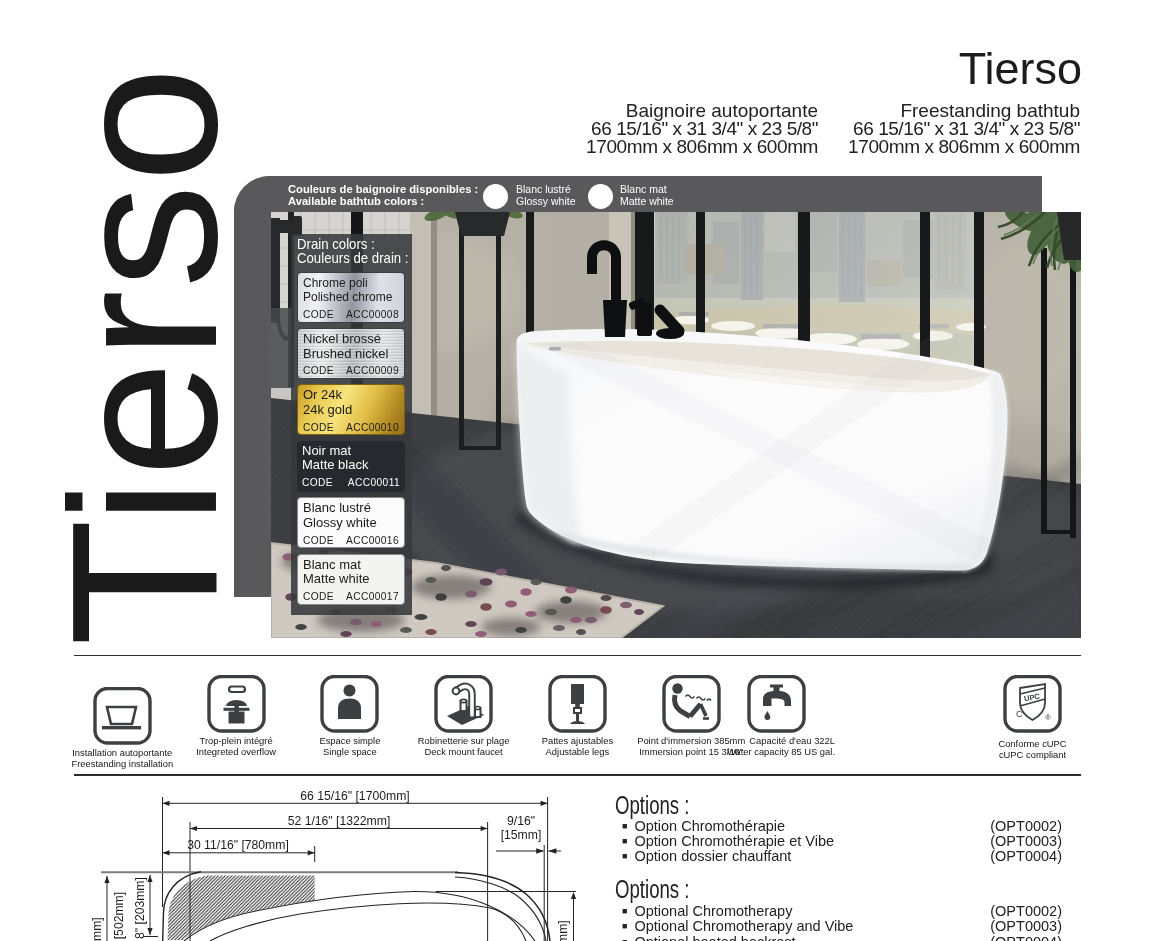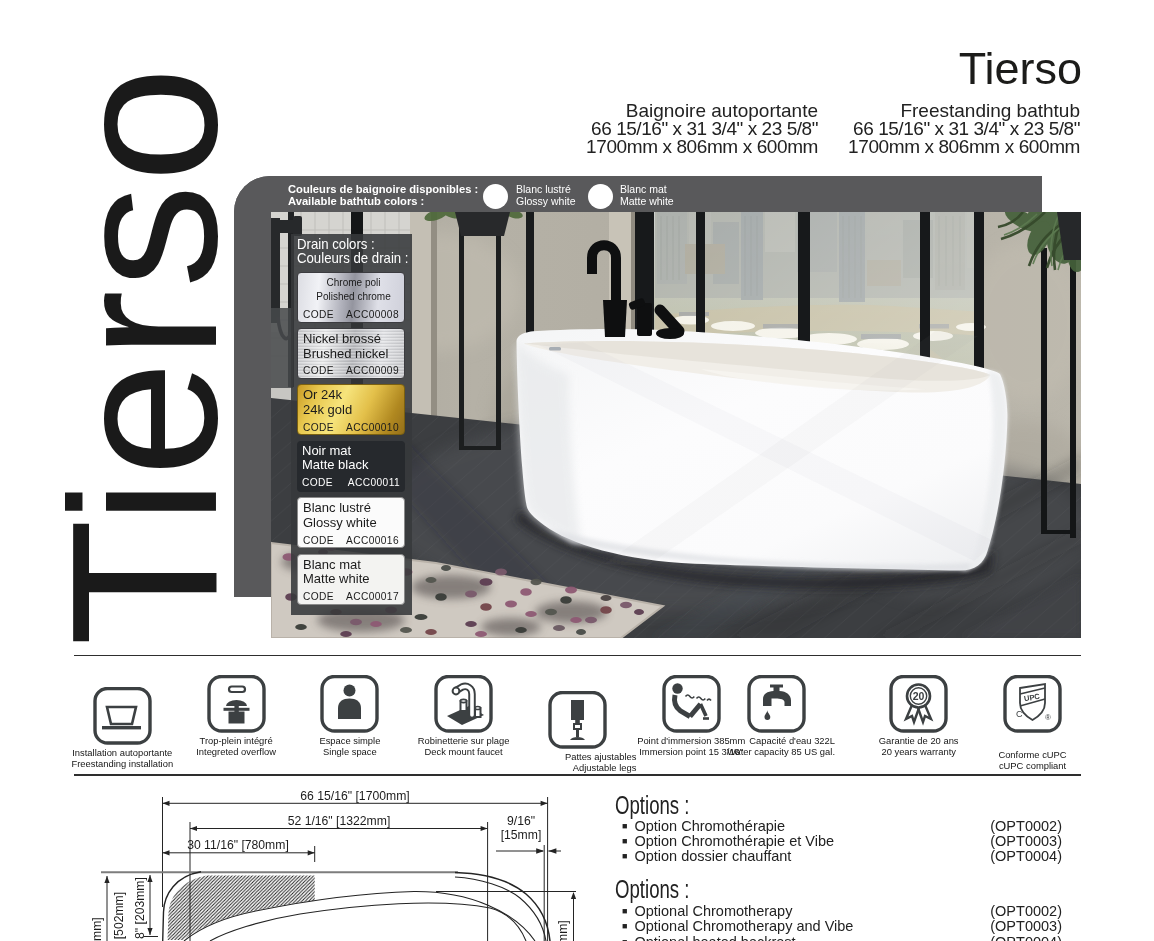--- a/index.html
+++ b/index.html
@@ -345,21 +345,21 @@
     <ellipse cx="288" cy="416" rx="6" ry="3" fill="#6b5a62"></ellipse>
   </g>
 </svg>
 </div>
 
 <div class="abs" style="left:291px;top:234px;width:121px;height:381px;background:rgba(55,57,59,0.88);"></div>
 
 <div class="abs" style="left:297px;top:236.5px;font-size:14.5px;line-height:14.6px;color:#fff;transform:scaleX(0.91);transform-origin:0 0;white-space:nowrap;">Drain colors :<br>Couleurs de drain :</div>
 
 <div class="abs" style="left:297px;top:271.5px;width:108px;height:51px;border-radius:4px;border:1px solid #3c3c40;box-sizing:border-box;background:linear-gradient(95deg,#dcdde3 0%,#f1f2f6 20%,#b0b1bb 42%,#94959f 52%,#dfe0e8 75%,#cfd0da 100%);color:#1b1b1b;">
-  <div style="font-size:10px;line-height:14.6px;margin:3.2px 0 0 5px;text-align:center;">Chrome poli<br>Polished chrome</div>
+  <div style="font-size:12px;line-height:14.6px;margin:3.2px 0 0 5px;">Chrome poli<br>Polished chrome</div>
   <div style="font-size:10.2px;letter-spacing:0.4px;margin:4.2px 5px 0 5px;display:flex;justify-content:space-between;">CODE<span>ACC00008</span></div>
 </div>
 
 <div class="abs" style="left:297px;top:327.9px;width:108px;height:51px;border-radius:4px;border:1px solid #3c3c40;box-sizing:border-box;background:repeating-linear-gradient(0deg,rgba(255,255,255,0.28) 0 1px,rgba(120,121,125,0.14) 1px 2px,rgba(255,255,255,0) 2px 3px),linear-gradient(95deg,#c9cacd 0%,#eceded 25%,#b7b8bc 52%,#e3e4e7 78%,#c9cacd 100%);color:#1b1b1b;">
   <div style="font-size:13px;line-height:14.6px;margin:3.2px 0 0 5px;">Nickel brossé<br>Brushed nickel</div>
   <div style="font-size:10.2px;letter-spacing:0.4px;margin:4.2px 5px 0 5px;display:flex;justify-content:space-between;">CODE<span>ACC00009</span></div>
 </div>
 
 <div class="abs" style="left:297px;top:384.3px;width:108px;height:51px;border-radius:4px;border:1px solid #7a6010;box-sizing:border-box;background:linear-gradient(115deg,#c99b25 0%,#e8c84f 18%,#f6e47c 40%,#e3c04a 62%,#b08820 85%,#95701a 100%);color:#1b1b1b;">
   <div style="font-size:13px;line-height:14.6px;margin:3.2px 0 0 5px;">Or 24k<br>24k gold</div>
@@ -419,21 +419,21 @@
   <path d="M38,40 L38,19 C38,13 33,10 28,12 L23,15" fill="none" stroke="#3c4042" stroke-width="7.5" stroke-linecap="round"></path>
   <path d="M38,40 L38,19 C38,13 33,10 28,12 L23,15" fill="none" stroke="#ffffff" stroke-width="3.6" stroke-linecap="round"></path>
   <circle cx="22" cy="16" r="3.4" fill="#fff" stroke="#3c4042" stroke-width="2"></circle>
   <rect x="26.5" y="26" width="6" height="10" fill="#fff" stroke="#3c4042" stroke-width="2"></rect>
   <ellipse cx="29.5" cy="26" rx="3" ry="1.6" fill="#fff" stroke="#3c4042" stroke-width="1.6"></ellipse>
   <rect x="41" y="33" width="5.5" height="9" fill="#fff" stroke="#3c4042" stroke-width="2"></rect>
   <ellipse cx="43.7" cy="33" rx="2.7" ry="1.5" fill="#fff" stroke="#3c4042" stroke-width="1.6"></ellipse>
   </svg>
   <div style="font-size:9.4px;line-height:11.2px;margin-top:1.5px;color:#161616;white-space:nowrap;text-align:center;">Robinetterie sur plage<br>Deck mount faucet</div>
 </div>
-    <div class="abs" style="left:518.4px;top:16px;width:118px;text-align:right;">
+    <div class="abs" style="left:518.4px;top:0;width:118px;text-align:center;">
   <svg width="59" height="58" viewBox="0 0 59 58" style="display:block;margin:0 auto;">
     <rect x="2" y="1.5" width="55" height="54.5" rx="12.5" fill="none" stroke="#3c4042" stroke-width="3.4"></rect>
     <rect x="23" y="9" width="13" height="20" fill="#3c4042"></rect>
         <rect x="27.2" y="29" width="4.6" height="4" fill="#3c4042"></rect>
         <rect x="26" y="33" width="7" height="5" fill="none" stroke="#3c4042" stroke-width="2"></rect>
         <rect x="28" y="38" width="3" height="8" fill="#3c4042"></rect>
         <path d="M22,49 C24,45 35,45 37,49 Z" fill="#3c4042"></path>
   </svg>
   <div style="font-size:9.4px;line-height:11.2px;margin-top:1.5px;color:#161616;white-space:nowrap;">Pattes ajustables<br>Adjustable legs</div>
 </div>
@@ -450,42 +450,31 @@
   <div style="font-size:9.4px;line-height:11.2px;margin-top:1.5px;color:#161616;white-space:nowrap;">Point d'immersion 385mm<br>Immersion point 15 3/16"</div>
 </div>
     <div class="abs" style="left:717px;top:0;width:118px;text-align:right;">
   <svg width="59" height="58" viewBox="0 0 59 58" style="display:block;margin:0 auto;">
     <rect x="2" y="1.5" width="55" height="54.5" rx="12.5" fill="none" stroke="#3c4042" stroke-width="3.4"></rect>
     <path d="M16,24 C16,19 20.5,16.2 26.5,16 L26.5,12.5 L23,12.5 L23,9.5 L36,9.5 L36,12.5 L32.5,12.5 L32.5,16 C39.5,16.3 44,20 44,25.5 L44,31 L37.5,31 L37.5,27 C37.5,24.4 33.5,23.4 28.5,23.4 L24.5,23.4 L24.5,31 L16,31 Z" fill="#3c4042"></path>
   <path d="M20.3,35 C20.3,38 17.5,39.3 17.5,42 a2.9,2.9 0 0 0 5.8,0 C23.3,39.3 20.3,38 20.3,35 Z" fill="#3c4042"></path>
   </svg>
   <div style="font-size:9.4px;line-height:11.2px;margin-top:1.5px;color:#161616;white-space:nowrap;">Capacité d'eau 322L<br>Water capacity 85 US gal.</div>
 </div>
-    <div class="abs" style="left:859.7px;top:0;width:118px;text-align:center;">
-  <svg width="59" height="58" viewBox="0 0 59 58" style="display:block;margin:0 auto;">
-    <rect x="2" y="1.5" width="55" height="54.5" rx="12.5" fill="none" stroke="#3c4042" stroke-width="3.4"></rect>
-    <circle cx="29.5" cy="21" r="11.5" fill="none" stroke="#3c4042" stroke-width="2.6"></circle>
-        <circle cx="29.5" cy="21" r="8.2" fill="none" stroke="#3c4042" stroke-width="1.4"></circle>
-        <text x="29.5" y="25" font-size="10.5" font-weight="bold" text-anchor="middle" fill="#3c4042" font-family="Liberation Sans">20</text>
-        <path d="M23,30 L17,44 L23,41 L25,47 L30,33" fill="none" stroke="#3c4042" stroke-width="2.4"></path>
-        <path d="M36,30 L42,44 L36,41 L34,47 L29,33" fill="none" stroke="#3c4042" stroke-width="2.4"></path>
-  </svg>
-  <div style="font-size:9.4px;line-height:11.2px;margin-top:1.5px;color:#161616;white-space:nowrap;">Garantie de 20 ans<br>20 years warranty</div>
-</div>
     <div class="abs" style="left:973.5px;top:0;width:118px;text-align:center;">
   <svg width="59" height="58" viewBox="0 0 59 58" style="display:block;margin:0 auto;">
     <rect x="2" y="1.5" width="55" height="54.5" rx="12.5" fill="none" stroke="#3c4042" stroke-width="3.4"></rect>
     <path d="M17,13 L42,9 L42,28 C42,37 33,43 29.5,45 C26,43 17,37 17,28 Z" fill="none" stroke="#3c4042" stroke-width="1.8"></path>
         <path d="M17,19 L42,13 M17,31 L42,24" stroke="#3c4042" stroke-width="1.4"></path>
         <text x="29" y="25" font-size="7.5" font-weight="bold" text-anchor="middle" fill="#3c4042" font-family="Liberation Sans" transform="rotate(-10 29 23)">UPC</text>
         <text x="13" y="42" font-size="9" fill="#3c4042" font-family="Liberation Sans">C</text>
         <text x="42" y="45" font-size="8" fill="#3c4042" font-family="Liberation Sans">®</text>
       </svg>
 
-  <div style="font-size:9.4px;line-height:11.2px;margin-top:16px;color:#161616;white-space:nowrap;">Conforme cUPC<br>cUPC compliant</div>
+  <div style="font-size:9.4px;line-height:11.2px;margin-top:5px;color:#161616;white-space:nowrap;">Conforme cUPC<br>cUPC compliant</div>
 </div>
   </div>
 
 <div class="abs" style="left:74px;top:773.8px;width:1007px;height:1.8px;background:#2e2e2e;"></div>
 
 <div class="abs" style="left:60px;top:786px;width:560px;height:155px;">
 <svg width="560" height="155" viewBox="0 0 560 155">
   <defs>
     <pattern id="hatch" width="3.4" height="3.4" patternUnits="userSpaceOnUse">
       <path d="M0,3.4 L3.4,0 M-0.85,0.85 L0.85,-0.85 M2.55,4.25 L4.25,2.55" stroke="#222" stroke-width="1" fill="none"></path>

